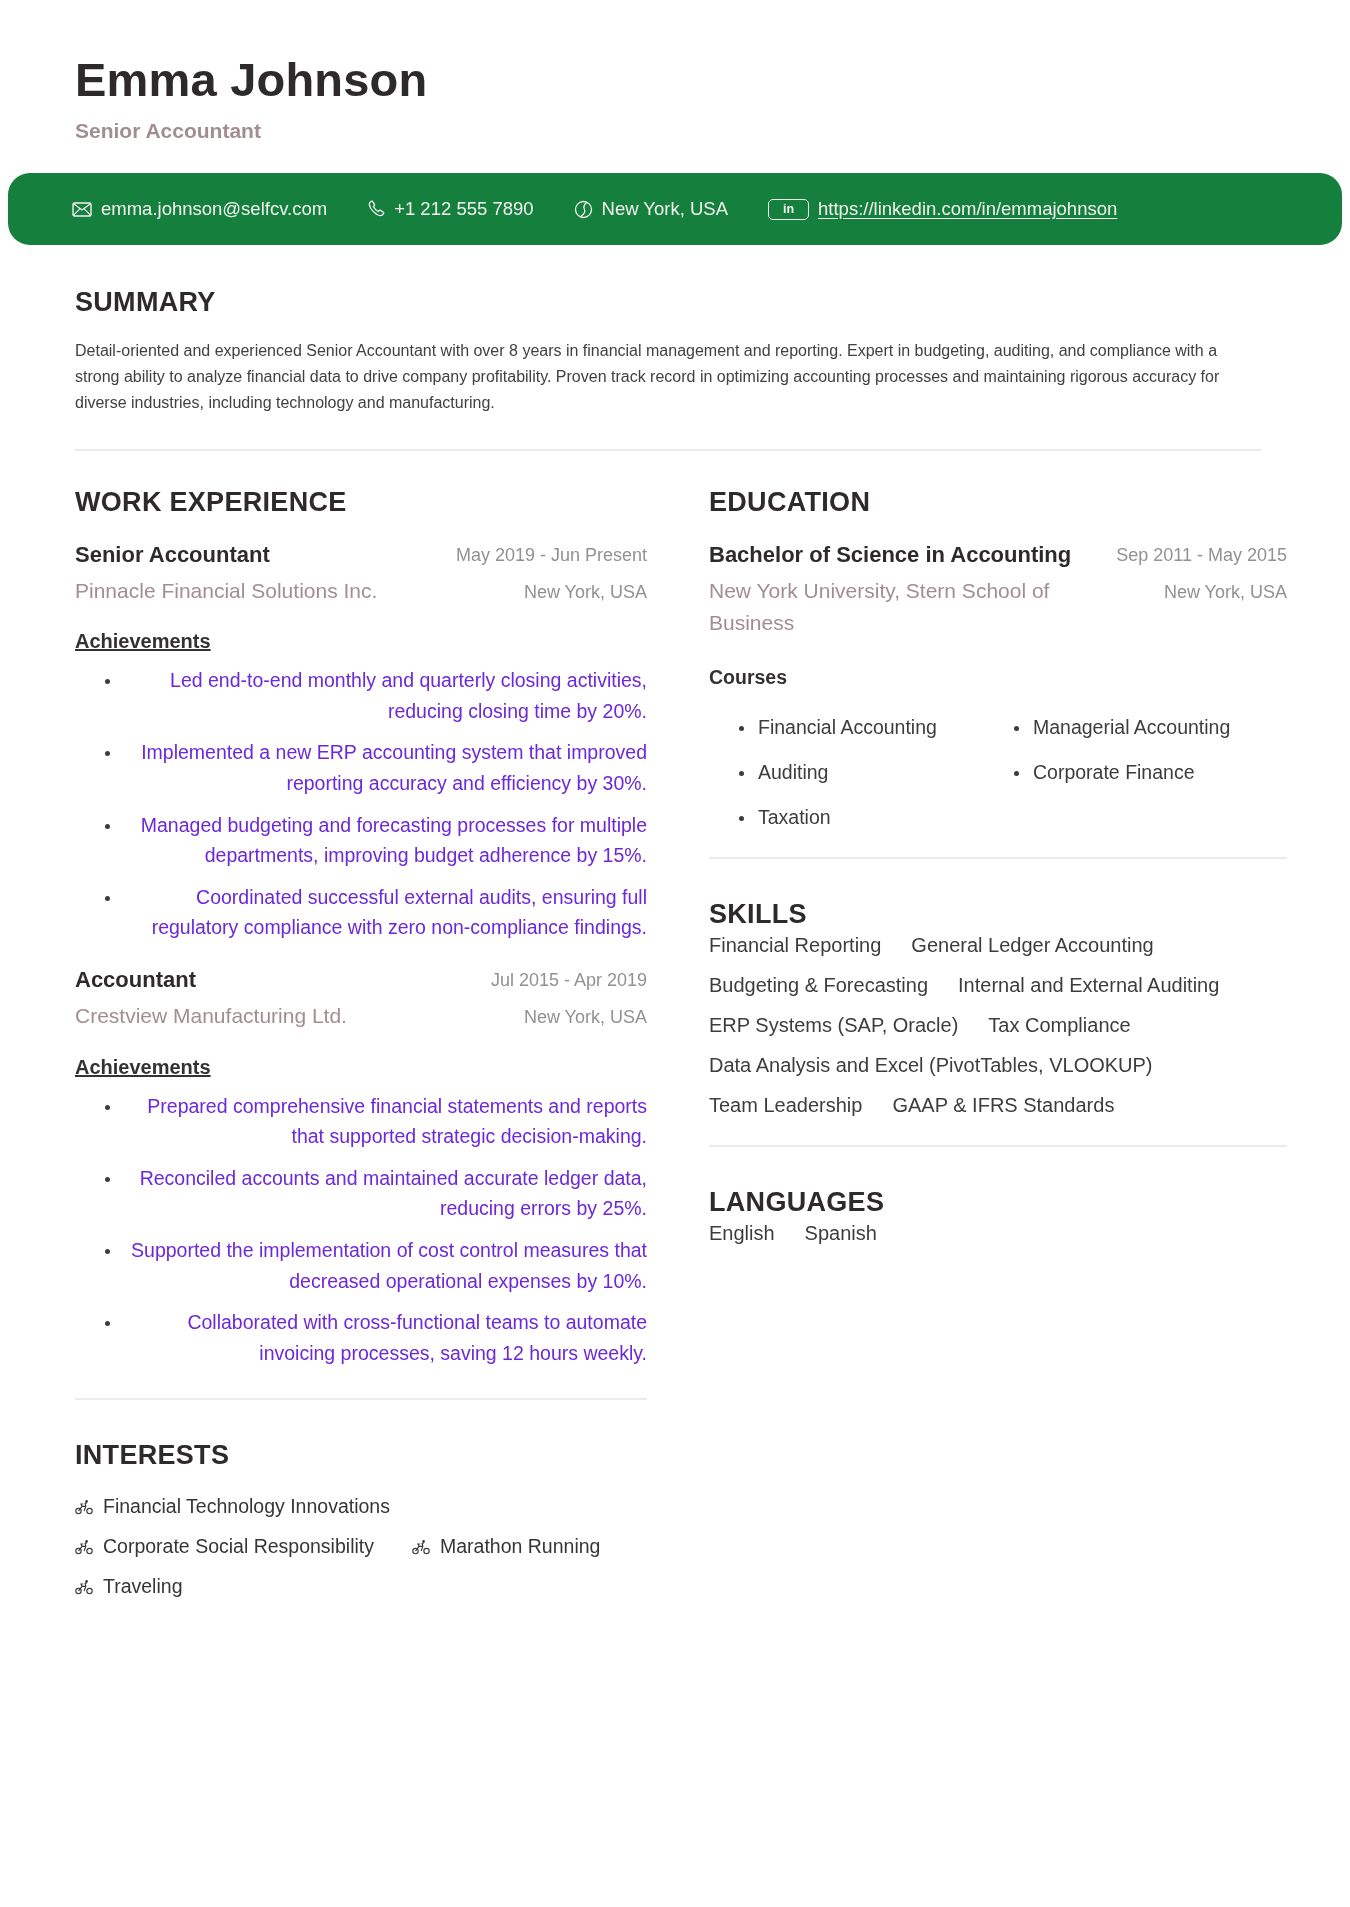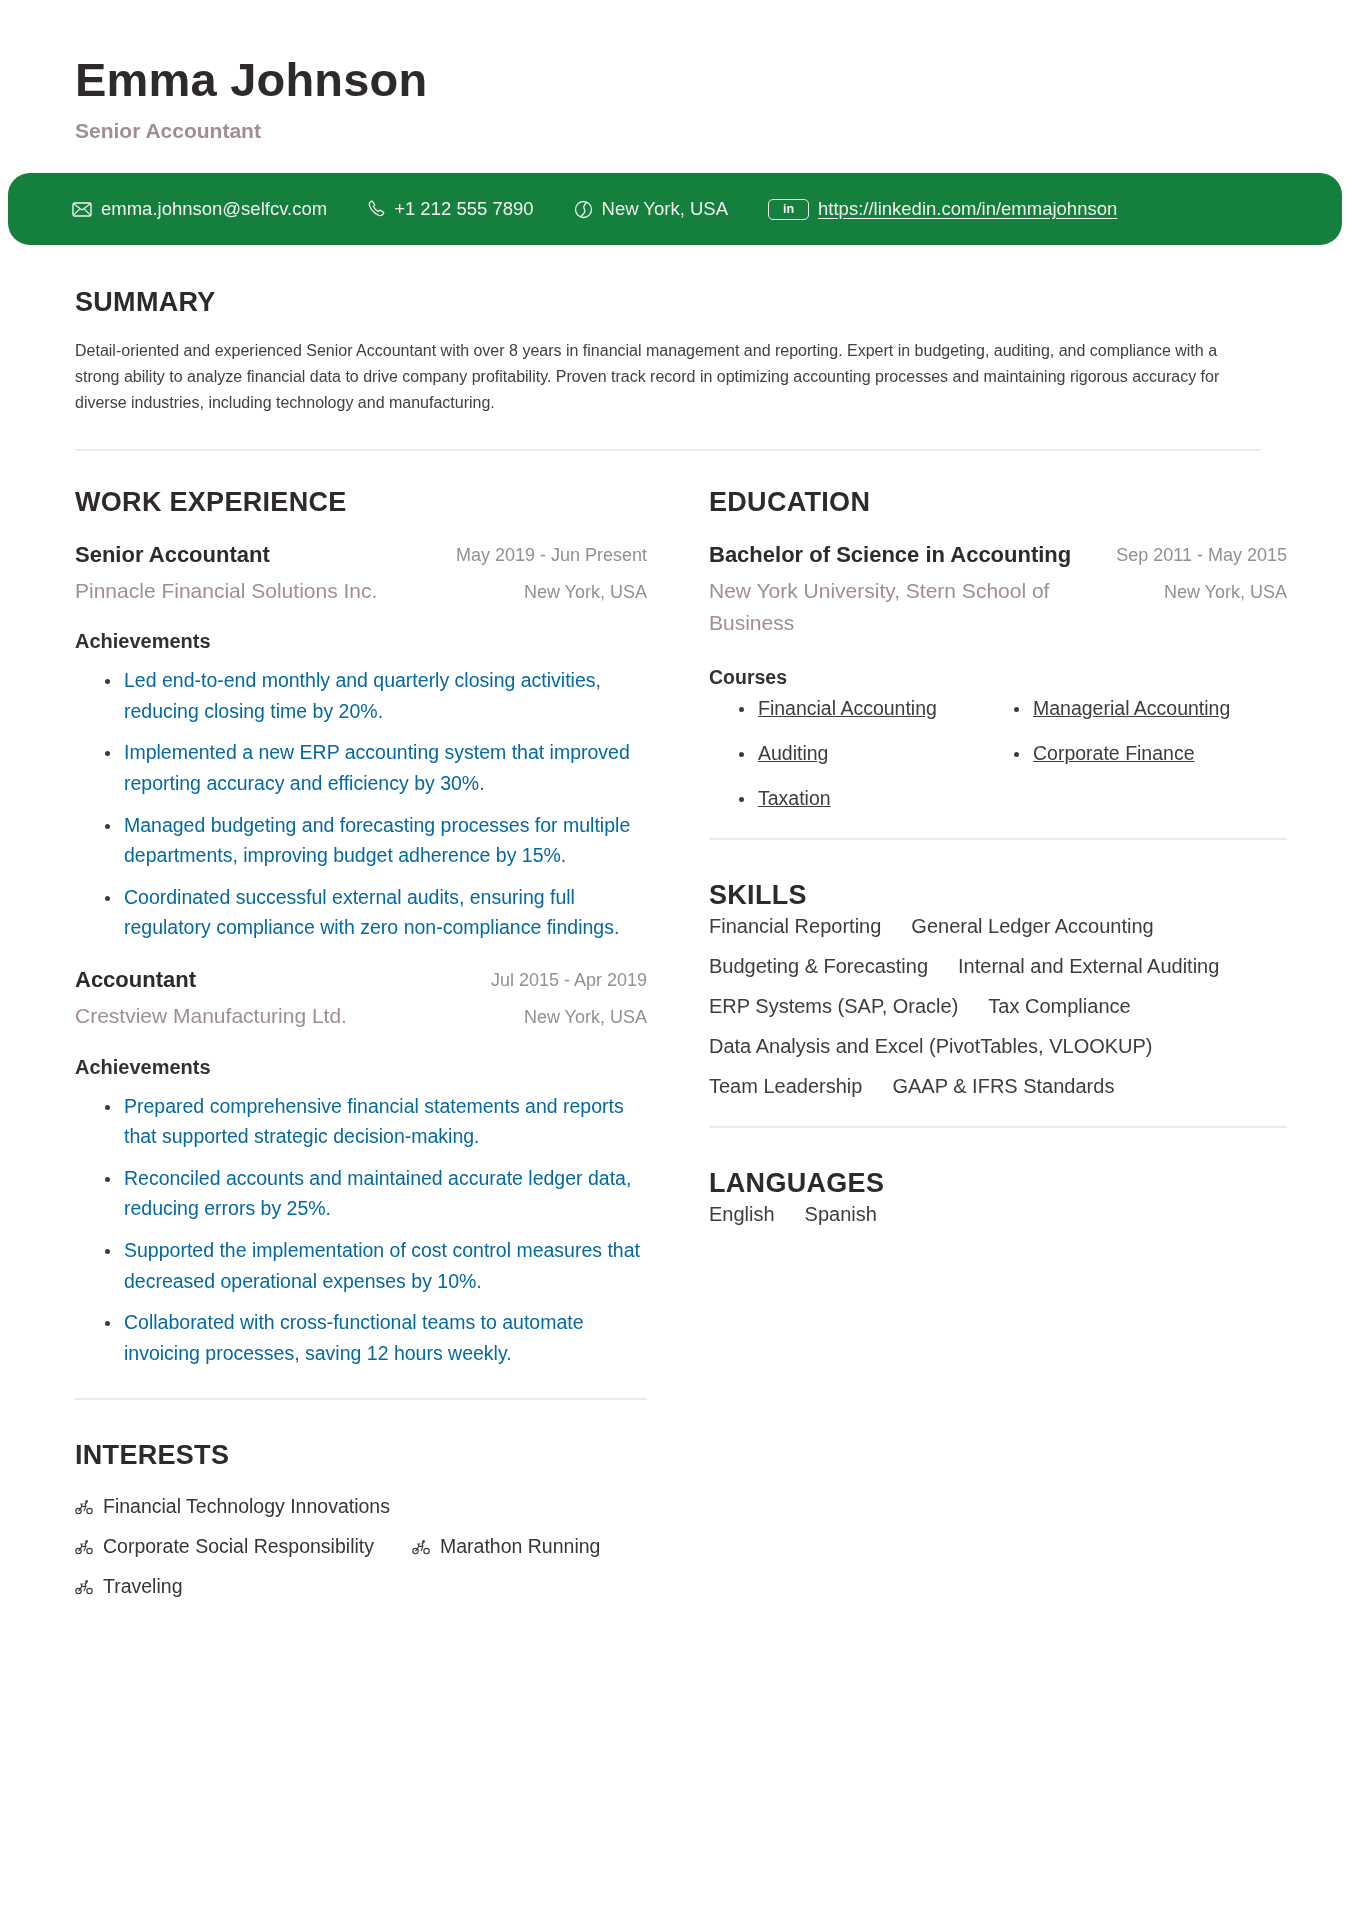--- a/index.html
+++ b/index.html
@@ -42,37 +42,37 @@
   .col-left { width: 572px; flex: 0 0 572px; }
   .col-right { width: 578px; flex: 0 0 578px; }
 
   
   .entry { margin-top: 24px; }
   .entry-row { display: flex; justify-content: space-between; align-items: flex-start; }
   .entry-title { font-size: 22px; font-weight: 700; color: #2e2a2b; }
   .entry-org { font-size: 21px; color: #a18e91; margin-top: 7px; line-height: 1.5; }
   .entry-meta { font-size: 18px; color: #919191; white-space: nowrap; text-align: right; padding-top: 3px; }
   .entry-meta.second { margin-top: 11px; }
-  .ach-label { margin-top: 24px; font-size: 20px; font-weight: 700; color: #343132; }
+  .ach-label { margin-top: 24px; font-size: 20px; font-weight: 700; color: #343132; text-decoration: underline; }
   ul.bullets { margin-top: 12px; padding-left: 47px; list-style: disc; }
   ul.bullets li {
-    font-size: 19.5px; line-height: 1.57; color: #0369a1;
-    margin-bottom: 11px; padding-left: 2px;
+    font-size: 19.5px; line-height: 1.57; color: #6d28d9;
+    margin-bottom: 11px; padding-left: 2px; text-align: right;
   }
   ul.bullets li::marker { color: #3d3d3d; font-size: 17px; }
   .left-divider { margin: 30px 0 40px 0; }
   .right-divider { margin: 28px 0 40px 0; }
 
   
   .edu-degree { font-size: 22px; font-weight: 700; color: #2e2a2b; flex: 1 1 auto; }
   .edu-school { font-size: 21px; color: #a18e91; margin-top: 7px; line-height: 1.55; flex: 1 1 auto; max-width: 390px; }
   .courses-label { margin-top: 26px; font-size: 19.5px; font-weight: 700; color: #343132; }
   ul.courses {
-    margin-top: 8px; padding-left: 47px; list-style: disc;
-    display: grid; grid-template-columns: 245px 1fr; column-gap: 30px; row-gap: 22px; text-decoration: underline;
+    margin-top: 27px; padding-left: 47px; list-style: disc;
+    display: grid; grid-template-columns: 245px 1fr; column-gap: 30px; row-gap: 22px;
   }
   ul.courses li { font-size: 19.5px; color: #3d3d3d; padding-left: 2px; }
   ul.courses li::marker { color: #3d3d3d; font-size: 17px; }
 
   
   .chip-list { margin-top: 4px; display: flex; flex-wrap: wrap; column-gap: 30px; row-gap: 17px; }
   .chip-list span { font-size: 20px; color: #3d3d3d; white-space: nowrap; }
 
   
   .interest-list { margin-top: 24px; display: flex; flex-wrap: wrap; column-gap: 38px; row-gap: 17px; max-width: 540px; }

